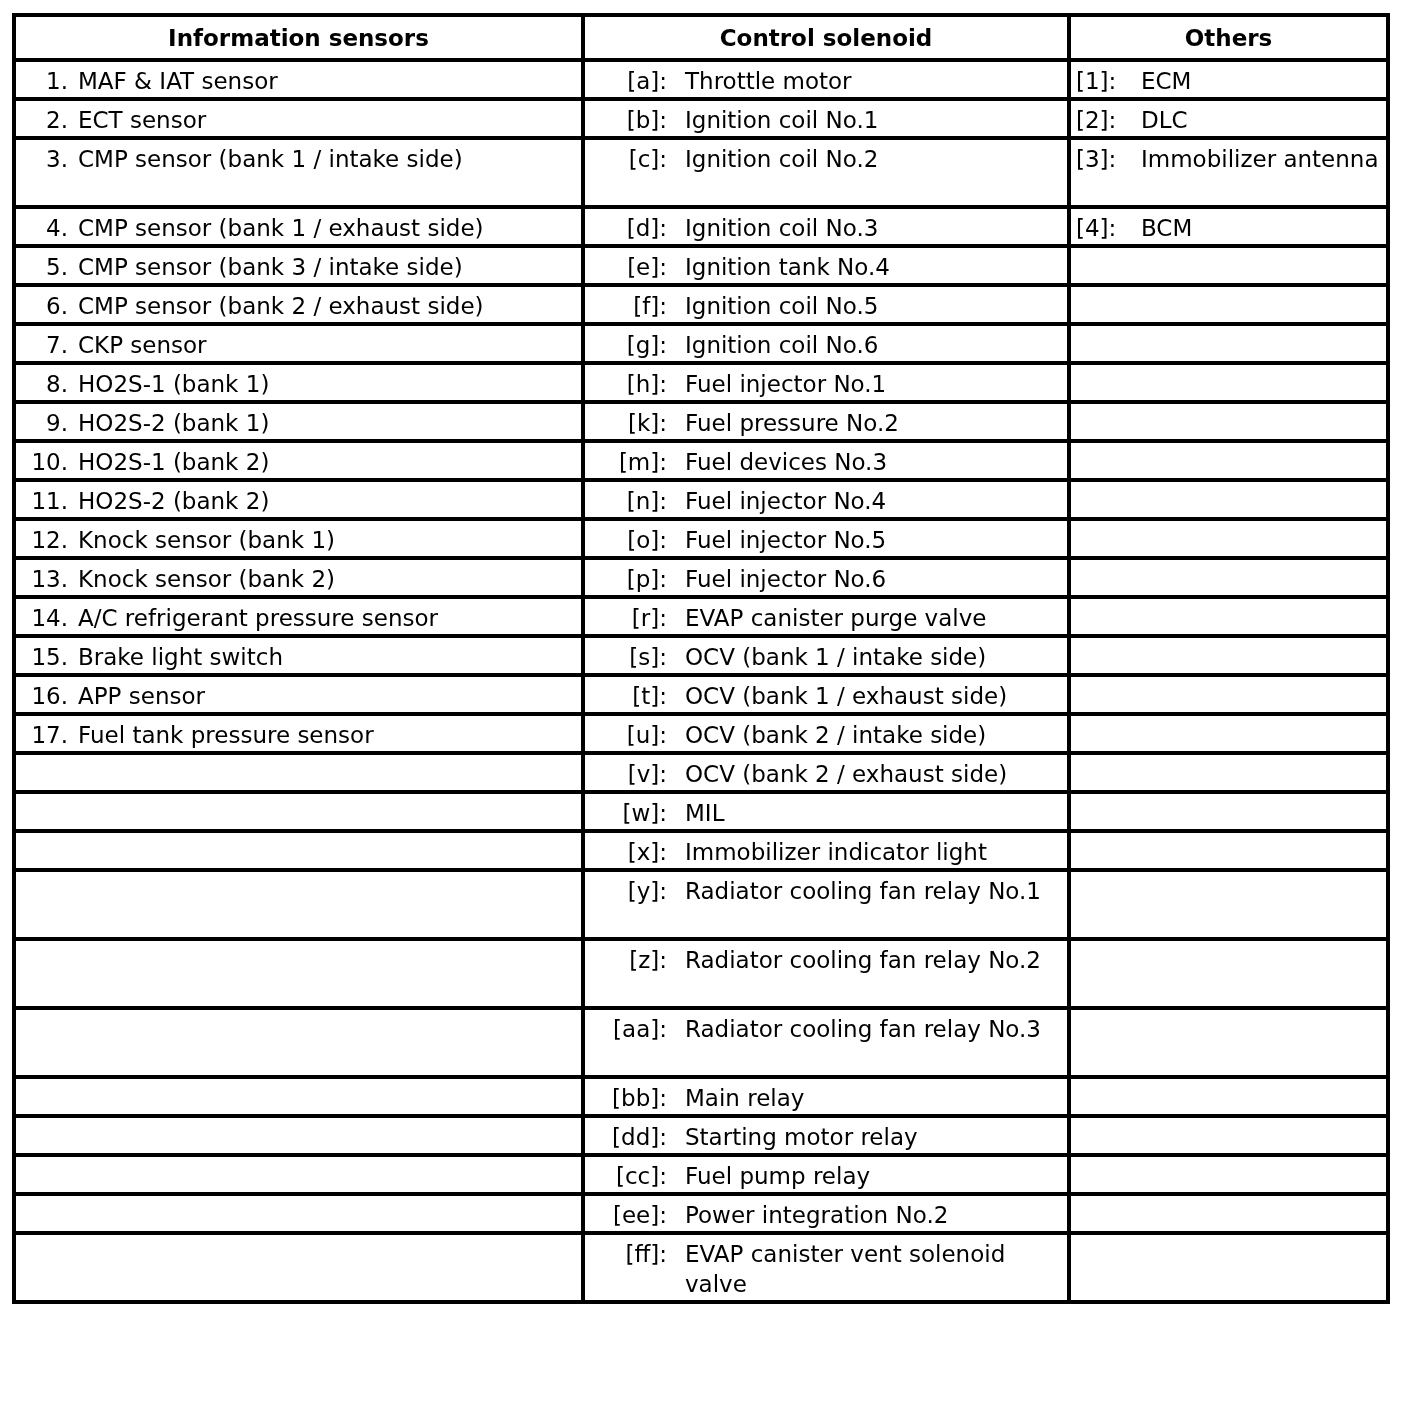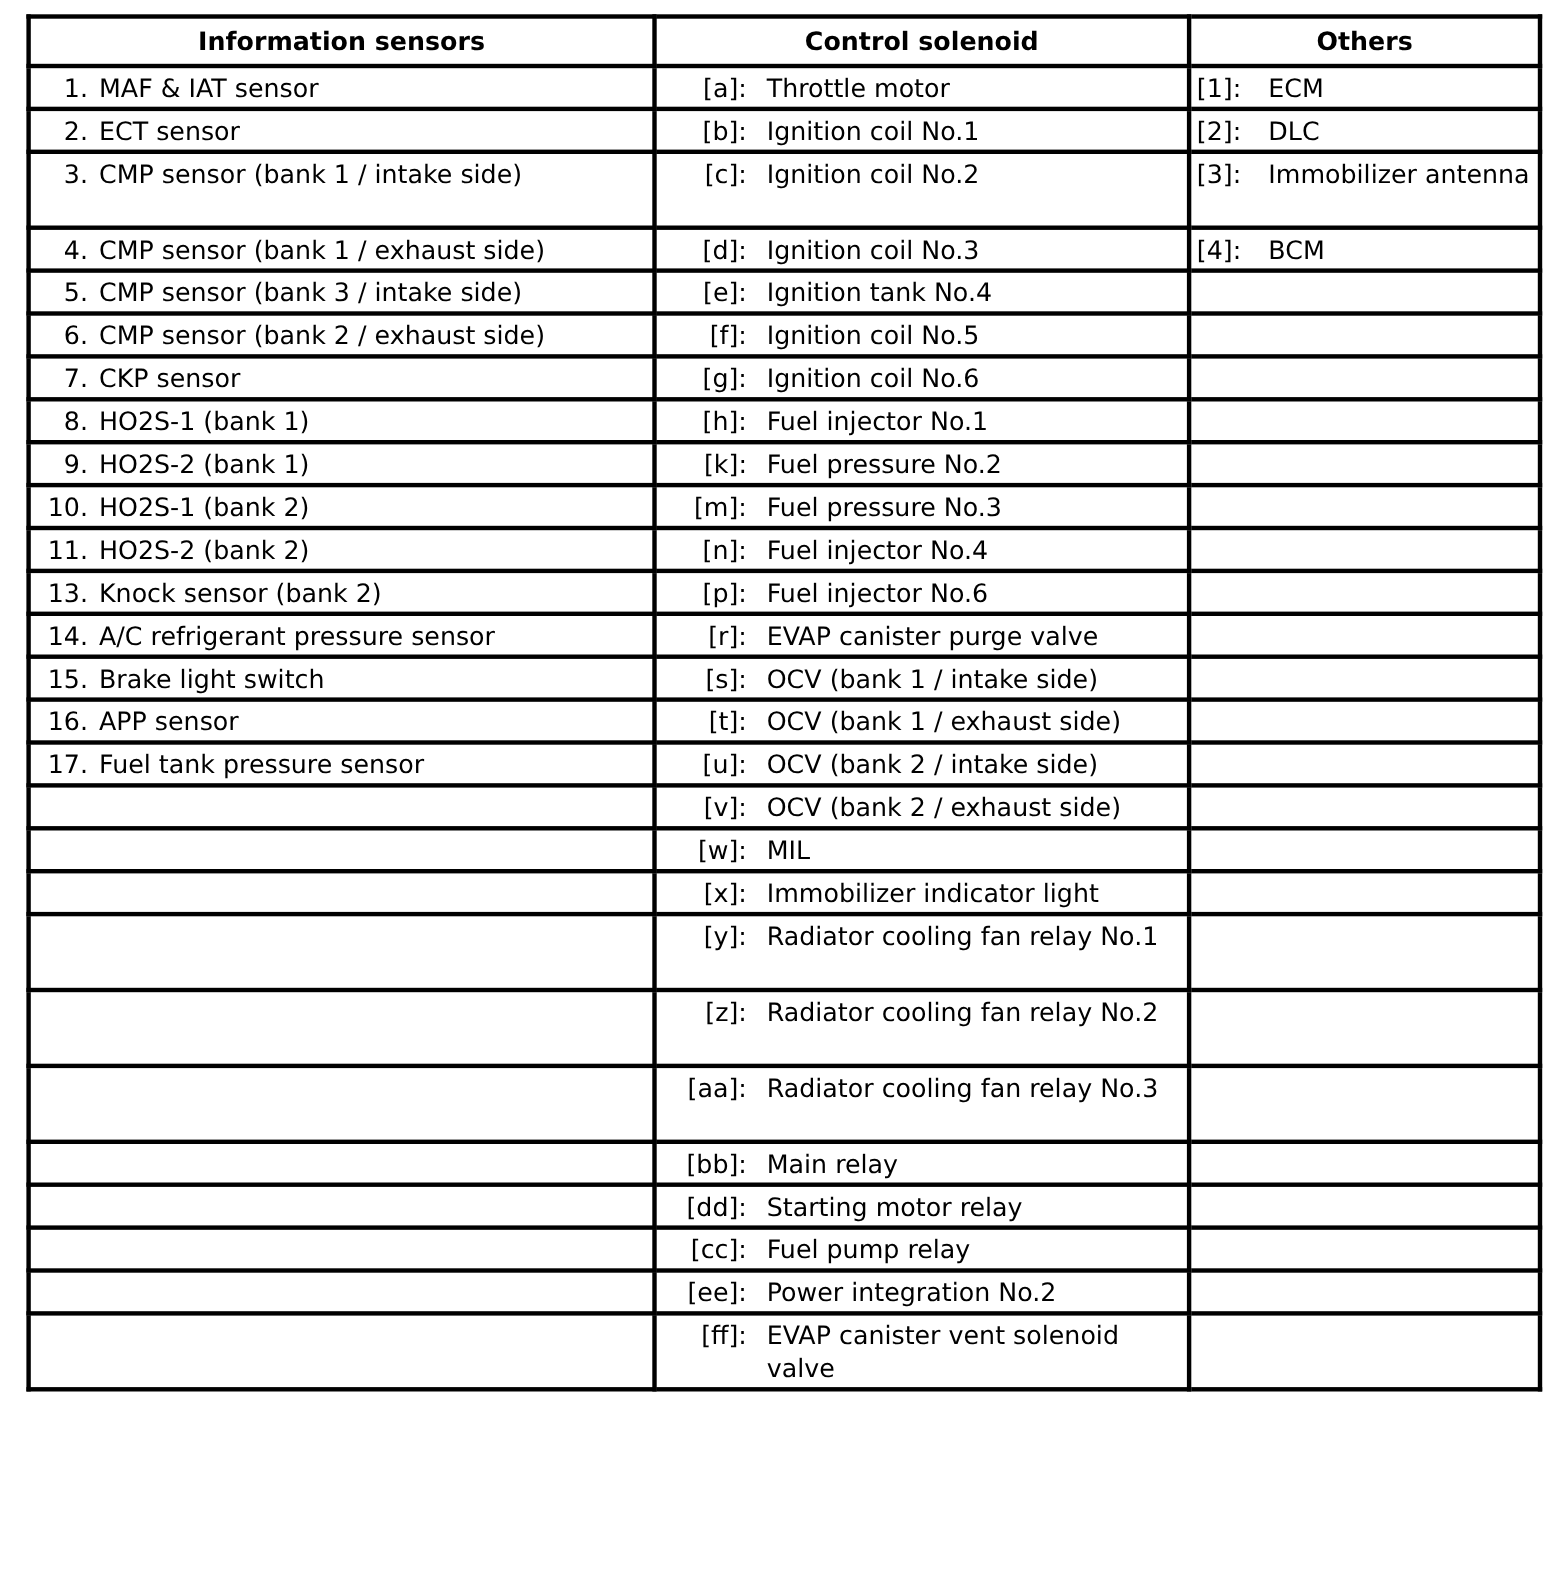--- a/index.html
+++ b/index.html
@@ -1,18 +1,18 @@
 <!DOCTYPE html>
 <html><head>
 <meta charset="utf-8">
 <style>
   html, body { margin:0; padding:0; background:#ffffff; }
   body { width:1408px; height:1428px; position:relative; overflow:hidden;
          font-family:"DejaVu Sans", sans-serif; color:#000; }
-  table { position:absolute; left:24px; top:13px; border-collapse:collapse;
+  table { position:absolute; left:12px; top:13px; border-collapse:collapse;
           table-layout:fixed; width:1374px; }
   td, th { border:4px solid #000; padding:0; vertical-align:top; font-size:23px; line-height:30px; }
   th { font-weight:bold; text-align:center; vertical-align:middle; height:41px; }
   col.c1 { width:569px; } col.c2 { width:486px; } col.c3 { width:319px; }
   tr.single td { height:35px; }
   tr.double td { height:65px; }
   .cell { display:flex; padding-top:4px; }
   .num { width:52px; text-align:right; padding-right:10px; flex:none; }
   .lbl1 { flex:1; }
   .key2 { width:82px; text-align:right; padding-right:18px; flex:none; }
@@ -219,41 +219,61 @@
       <tr class="single">
         <td>
           <div class="cell">
             <span class="num">10.</span>
             <span class="lbl1">HO2S-1 (bank 2)</span>
           </div>
         </td>
         <td>
           <div class="cell">
             <span class="key2">[m]:</span>
-            <span class="txt">Fuel pressure No.3</span>
+            <span class="txt">Fuel devices No.3</span>
           </div>
         </td>
         <td>
           <div class="cell">
             <span class="key3"></span>
             <span class="txt"></span>
           </div>
         </td>
       </tr>
       <tr class="single">
         <td>
           <div class="cell">
             <span class="num">11.</span>
             <span class="lbl1">HO2S-2 (bank 2)</span>
           </div>
         </td>
         <td>
           <div class="cell">
             <span class="key2">[n]:</span>
             <span class="txt">Fuel injector No.4</span>
+          </div>
+        </td>
+        <td>
+          <div class="cell">
+            <span class="key3"></span>
+            <span class="txt"></span>
+          </div>
+        </td>
+      </tr>
+      <tr class="single">
+        <td>
+          <div class="cell">
+            <span class="num">12.</span>
+            <span class="lbl1">Knock sensor (bank 1)</span>
+          </div>
+        </td>
+        <td>
+          <div class="cell">
+            <span class="key2">[o]:</span>
+            <span class="txt">Fuel injector No.5</span>
           </div>
         </td>
         <td>
           <div class="cell">
             <span class="key3"></span>
             <span class="txt"></span>
           </div>
         </td>
       </tr>
       <tr class="single">

